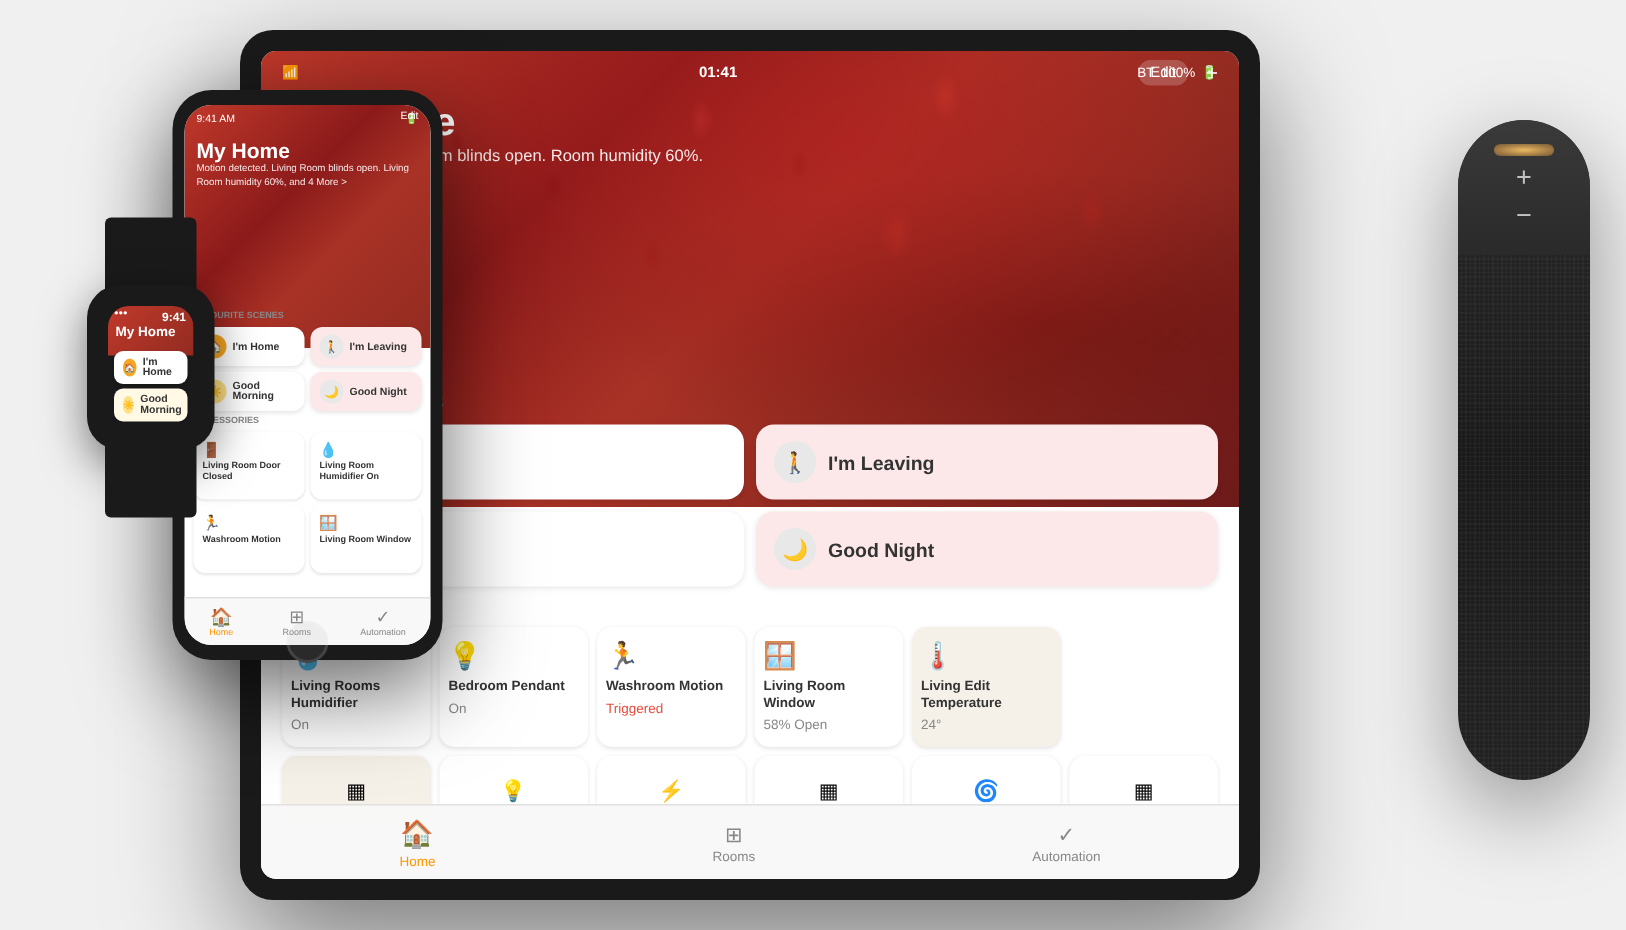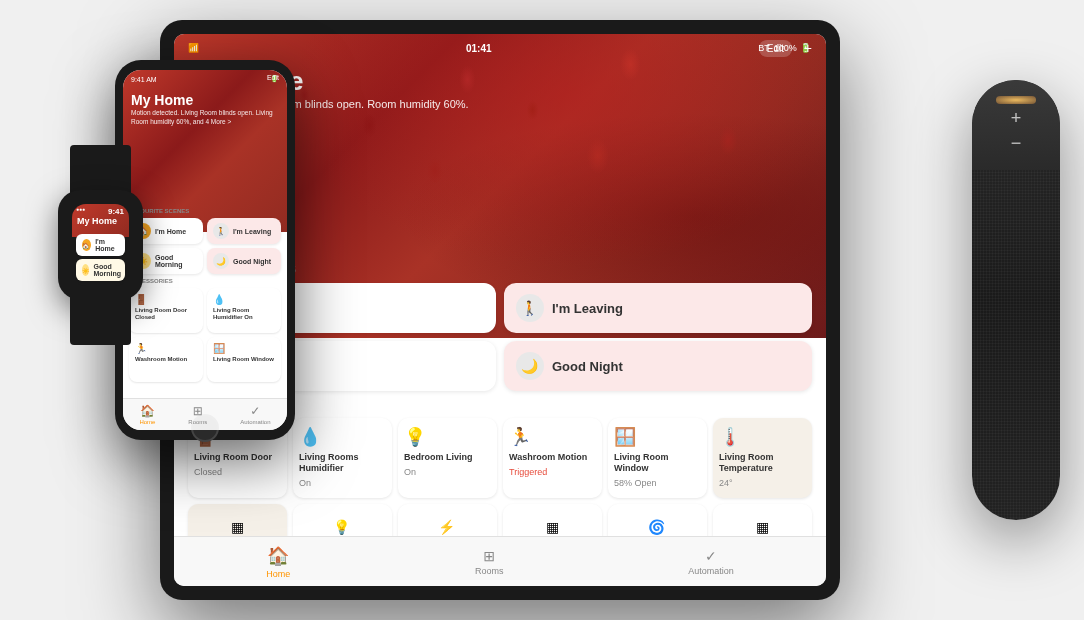--- a/index.html
+++ b/index.html
@@ -723,53 +723,48 @@
               <div class="scene-icon moon">🌙</div>
               <span class="scene-name">Good Night</span>
             </div>
           </div>
         </div>
 
         <div class="ipad-accessories-section">
           <div class="section-title">Accessories</div>
           <div class="accessories-grid">
 
-            <div class="accessory-card">
-              <div class="accessory-icon">🚪</div>
-              <div class="accessory-name">Living Room Door</div>
-              <div class="accessory-status">Closed</div>
-            </div>
 
             <div class="accessory-card">
               <div class="accessory-icon">💧</div>
               <div class="accessory-name">Living Rooms Humidifier</div>
               <div class="accessory-status">On</div>
             </div>
 
             <div class="accessory-card">
               <div class="accessory-icon">💡</div>
-              <div class="accessory-name">Bedroom Living</div>
+              <div class="accessory-name">Bedroom Pendant</div>
               <div class="accessory-status">On</div>
             </div>
 
             <div class="accessory-card triggered">
               <div class="accessory-icon">🏃</div>
               <div class="accessory-name">Washroom Motion</div>
               <div class="accessory-status triggered">Triggered</div>
             </div>
 
             <div class="accessory-card">
               <div class="accessory-icon">🪟</div>
               <div class="accessory-name">Living Room Window</div>
               <div class="accessory-status">58% Open</div>
             </div>
 
             <div class="accessory-card beige">
               <div class="accessory-icon">🌡️</div>
-              <div class="accessory-name">Living Room Temperature</div>
+              <div class="accessory-name">Living Edit Temperature</div>
               <div class="accessory-status">24°</div>
             </div>
           </div>
           <div class="accessories-row2">
             <div class="accessory-card-small beige">
               <span style="font-size:14px;">▦</span>
             </div>
             <div class="accessory-card-small">
               <span style="font-size:14px;">💡</span>
             </div>

